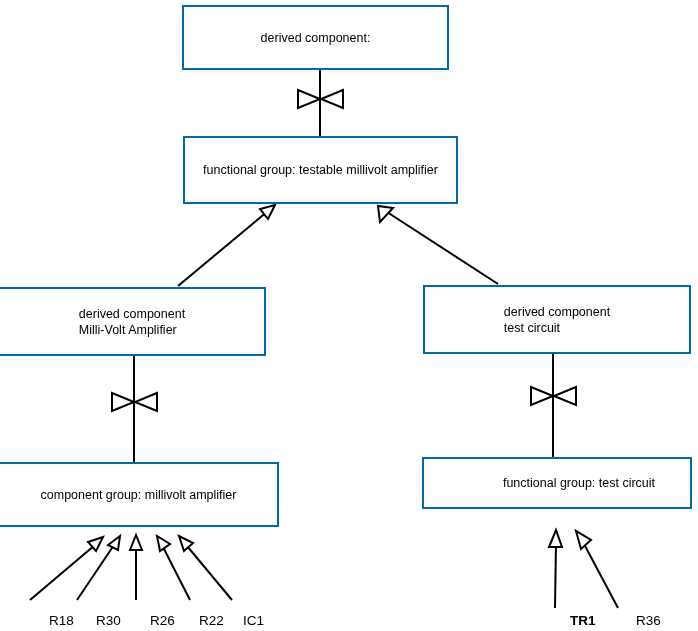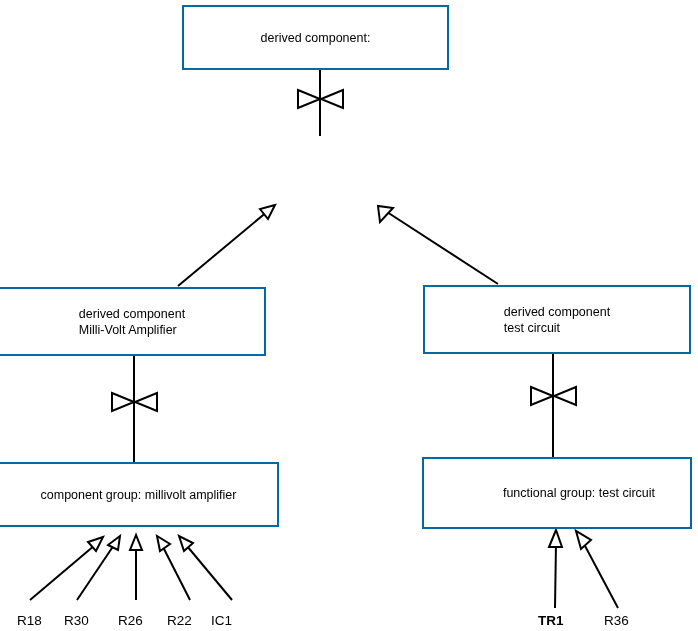--- a/index.html
+++ b/index.html
@@ -48,20 +48,21 @@
   .node.center-text .lines {
     text-align: center;
   }
   .leaf-label {
     position: absolute;
     font-size: 13.5px;
     line-height: 15px;
     color: #000000;
     white-space: nowrap;
     z-index: 2;
+    margin-left: 32px;
   }
 </style>
 </head>
 <body>
 
 <div id="canvas">
 
   <svg id="edges" viewBox="0 0 698 631" width="698" height="631" xmlns="http://www.w3.org/2000/svg">
 
     <line x1="320" y1="70" x2="320" y2="136" stroke="#000000" stroke-width="2"></line>
@@ -108,34 +109,37 @@
     <polygon points="556,530 549,547 562,547" fill="#ffffff" stroke="#000000" stroke-width="2"></polygon>
 
     <line x1="618" y1="608" x2="584" y2="544" stroke="#000000" stroke-width="2"></line>
     <polygon points="576,531 581,549 591,540" fill="#ffffff" stroke="#000000" stroke-width="2"></polygon>
   </svg>
 
   <div class="node center-text" style="left:182px; top:5px; width:267px; height:65px;">
     <span class="lines"><span>derived component:</span><br></span>
   </div>
 
+  <div class="node" style="left:183px; top:136px; width:275px; height:68px;">
+    <span class="lines">functional group: testable millivolt amplifier</span>
+  </div>
 
   <div class="node" style="left:-2px; top:287px; width:268px; height:69px;">
     <span class="lines"><span>derived component</span><br><span>Milli-Volt Amplifier</span></span>
   </div>
 
   <div class="node" style="left:423px; top:285px; width:268px; height:69px;">
     <span class="lines"><span>derived component</span><br><span>test circuit</span></span>
   </div>
 
   <div class="node" style="left:-2px; top:462px; width:281px; height:65px;">
     <span class="lines">component group: millivolt amplifier</span>
   </div>
 
-  <div class="node" style="left:422px; top:457px; width:270px; height:72px;padding-left:44px;">
+  <div class="node" style="left:422px; top:457px; width:270px; height:52px;padding-left:44px;">
     <span class="lines">functional group: test circuit</span>
   </div>
 
   <div class="leaf-label" style="left:17px; top:613px;">R18</div>
 
   <div class="leaf-label" style="left:64px; top:613px;">R30</div>
 
   <div class="leaf-label" style="left:118px; top:613px;text-align:center;">R26</div>
 
   <div class="leaf-label" style="left:167px; top:613px;">R22</div>

